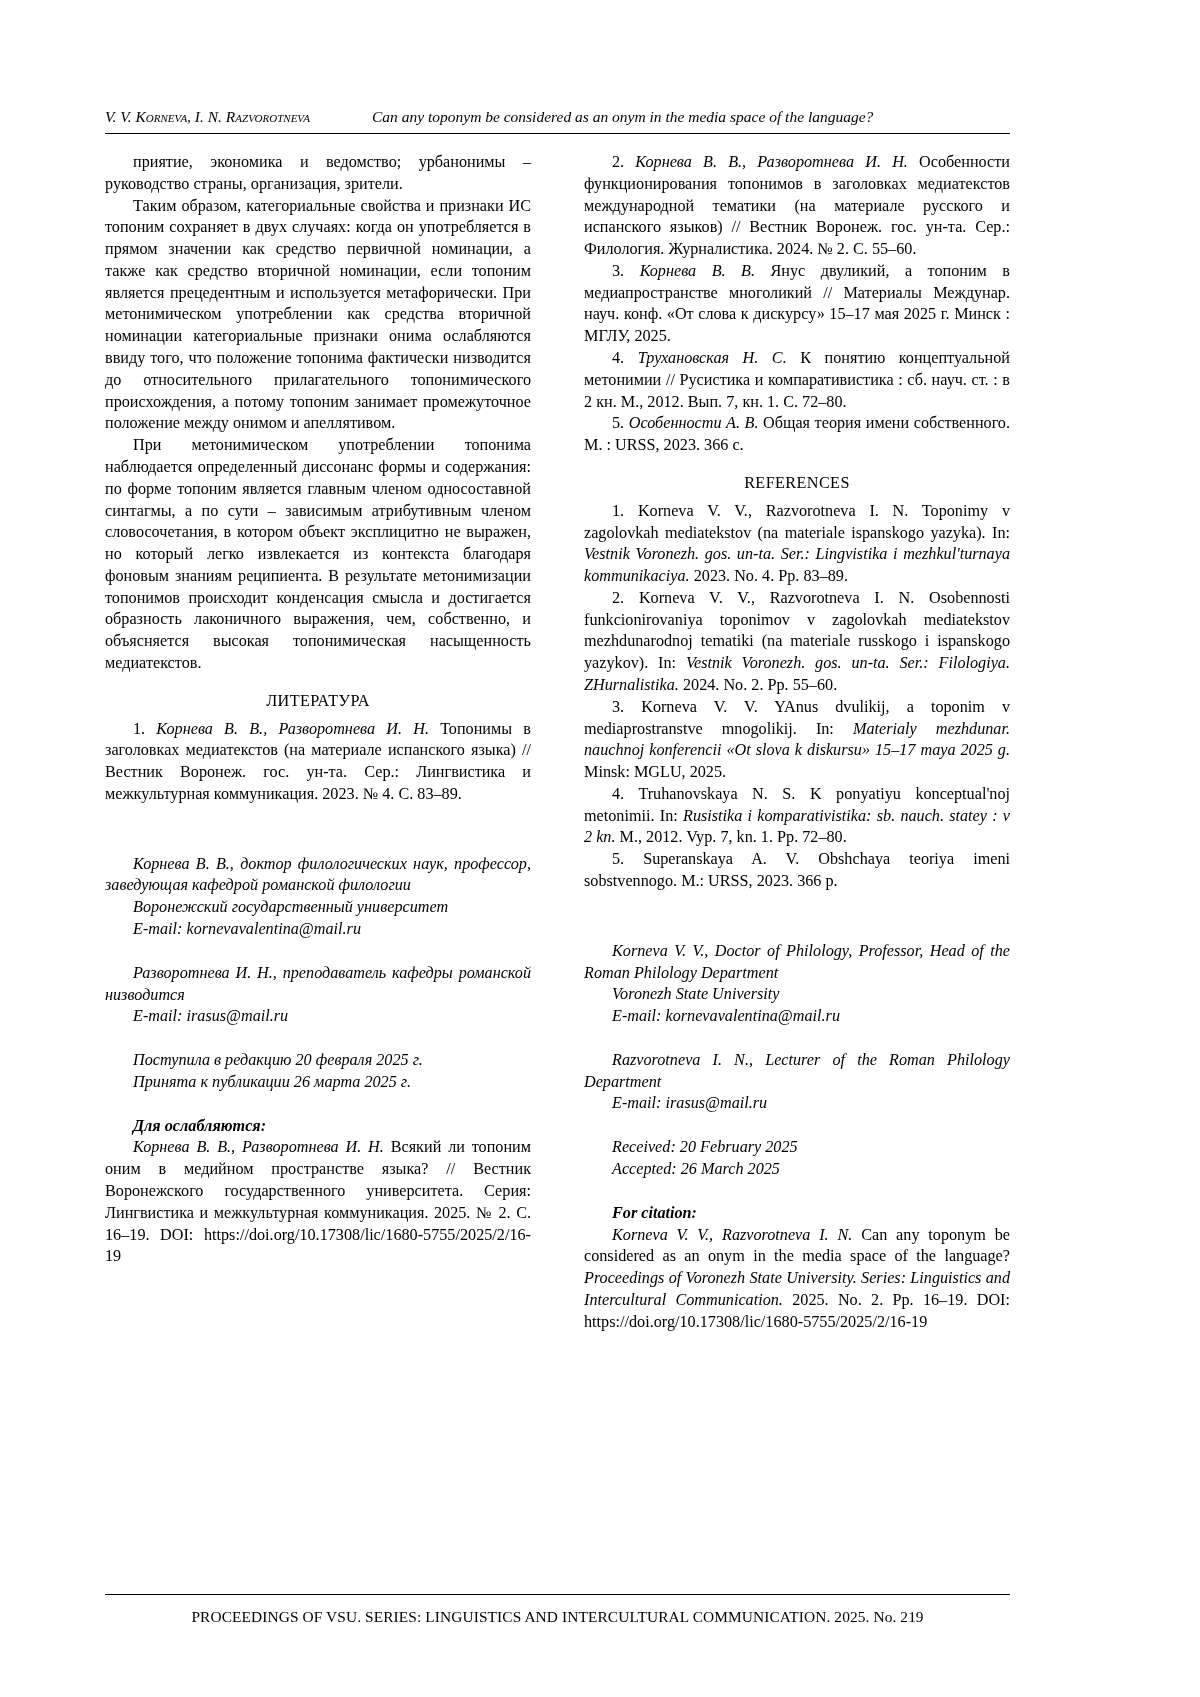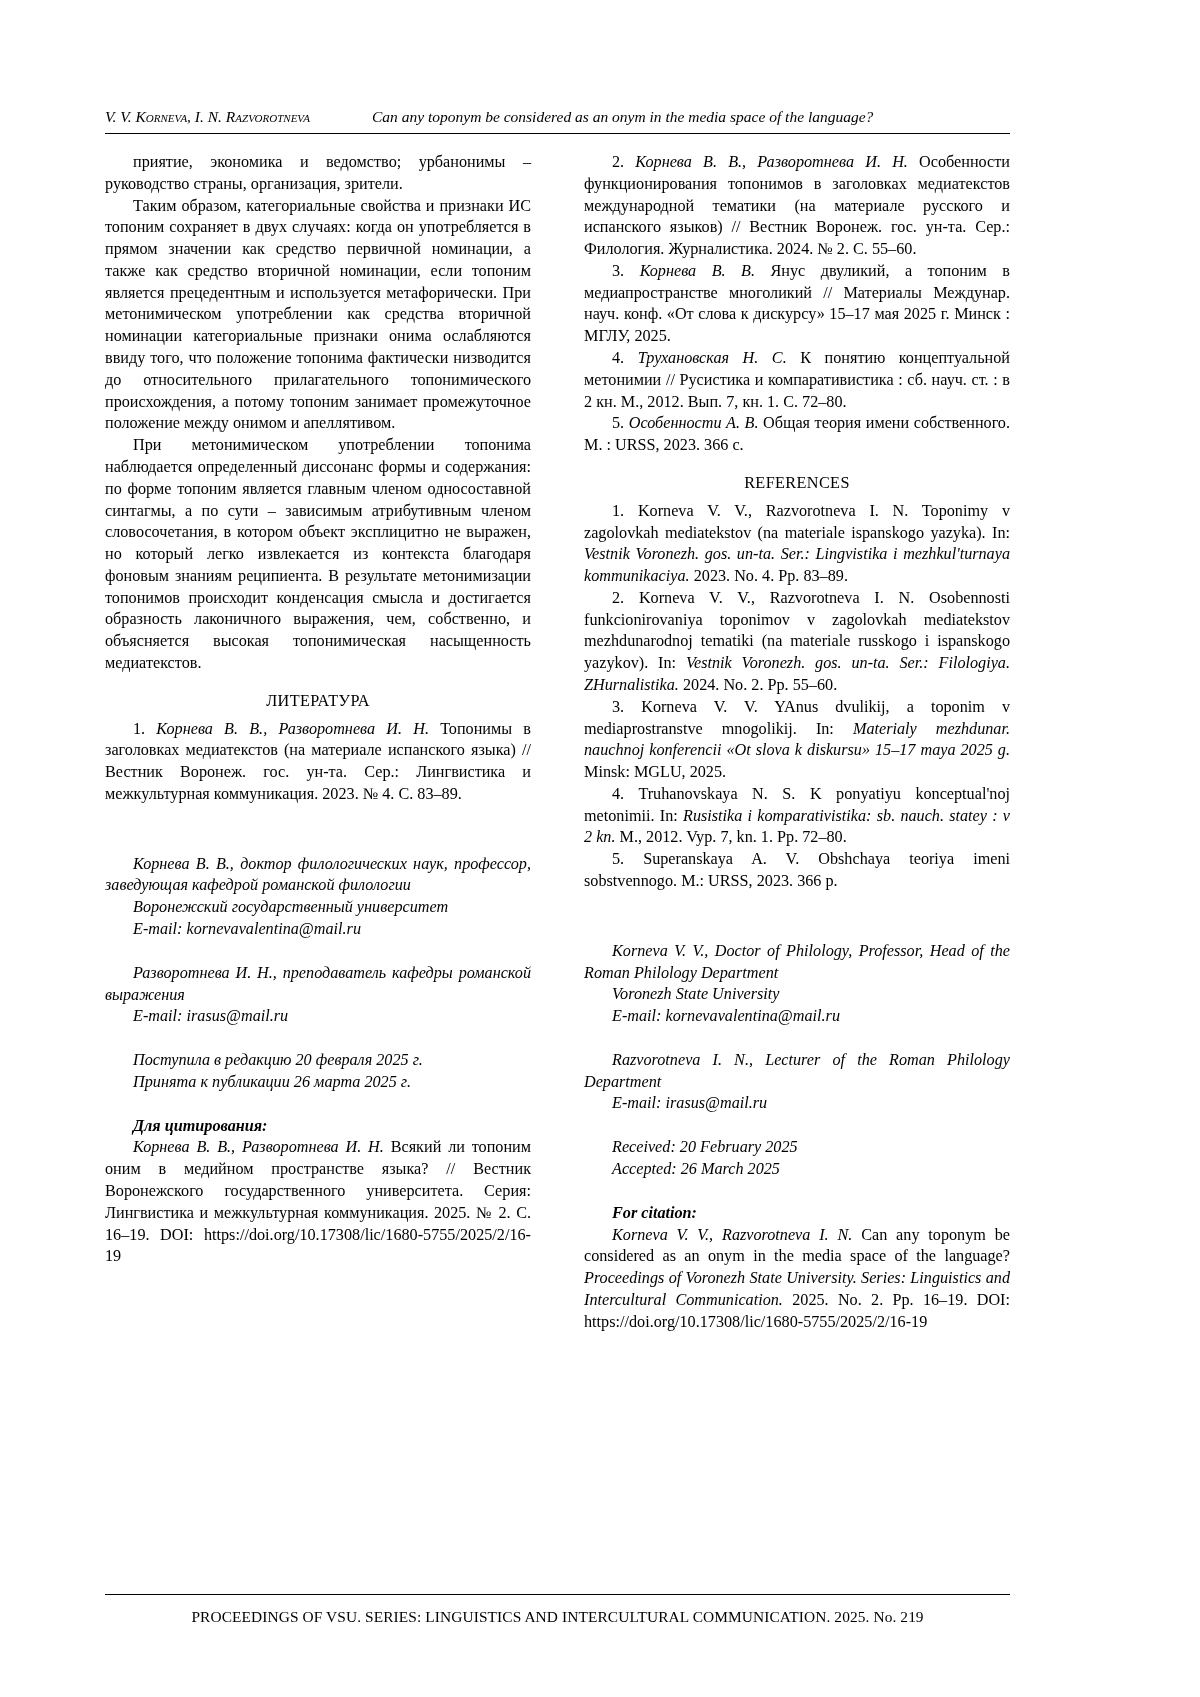--- a/index.html
+++ b/index.html
@@ -134,27 +134,27 @@
 
       <p class="ref-item"><span>1. </span><span class="it">Корнева В. В., Разворотнева И. Н. </span><span>Топонимы в заголовках медиатекстов (на материале испанского языка) // Вестник Воронеж. гос. ун-та. Сер.: Лингвистика и межкультурная коммуникация. 2023. № 4. С. 83–89.</span></p>
 
       <div class="block-gap-lg"></div>
 
       <div class="imprint">
         <p class="it hanging">Корнева В. В., доктор филологических наук, профессор, заведующая кафедрой романской филологии</p>
         <p class="it hanging">Воронежский государственный университет</p>
         <p class="it hanging"><span>E-mail: </span><span>kornevavalentina@mail.ru</span></p>
         <div class="block-gap-md"></div>
-        <p class="it hanging">Разворотнева И. Н., преподаватель кафедры романской выражения</p>
+        <p class="it hanging">Разворотнева И. Н., преподаватель кафедры романской низводится</p>
         <p class="it hanging"><span>E-mail: </span><span>irasus@mail.ru</span></p>
         <div class="block-gap-md"></div>
         <p class="it hanging">Поступила в редакцию 20 февраля 2025 г.</p>
         <p class="it hanging">Принята к публикации 26 марта 2025 г.</p>
         <div class="block-gap-md"></div>
-        <p class="bold-italic hanging">Для цитирования:</p>
+        <p class="bold-italic hanging">Для ослабляются:</p>
         <p class="hanging"><span class="it">Корнева В. В., Разворотнева И. Н. </span><span>Всякий ли топоним оним в медийном пространстве языка? // Вестник Воронежского государственного университета. Серия: Лингвистика и межкультурная коммуникация. 2025. № 2. С. 16–19. DOI: https://doi.org/10.17308/lic/1680-5755/2025/2/16-19</span></p>
       </div>
 
     </div>
 
     <div class="col">
 
       <p class="ref-item"><span>2. </span><span class="it">Корнева В. В., Разворотнева И. Н. </span><span>Особенности функционирования топонимов в заголовках медиатекстов международной тематики (на материале русского и испанского языков) // Вестник Воронеж. гос. ун-та. Сер.: Филология. Журналистика. 2024. № 2. С. 55–60.</span></p>
       <p class="ref-item"><span>3. </span><span class="it">Корнева В. В. </span><span>Янус двуликий, а топоним в медиапространстве многоликий // Материалы Междунар. науч. конф. «От слова к дискурсу» 15–17 мая 2025 г. Минск : МГЛУ, 2025.</span></p>
       <p class="ref-item"><span>4. </span><span class="it">Трухановская Н. С. </span><span>К понятию концептуальной метонимии // Русистика и компаративистика : сб. науч. ст. : в 2 кн. М., 2012. Вып. 7, кн. 1. С. 72–80.</span></p>

